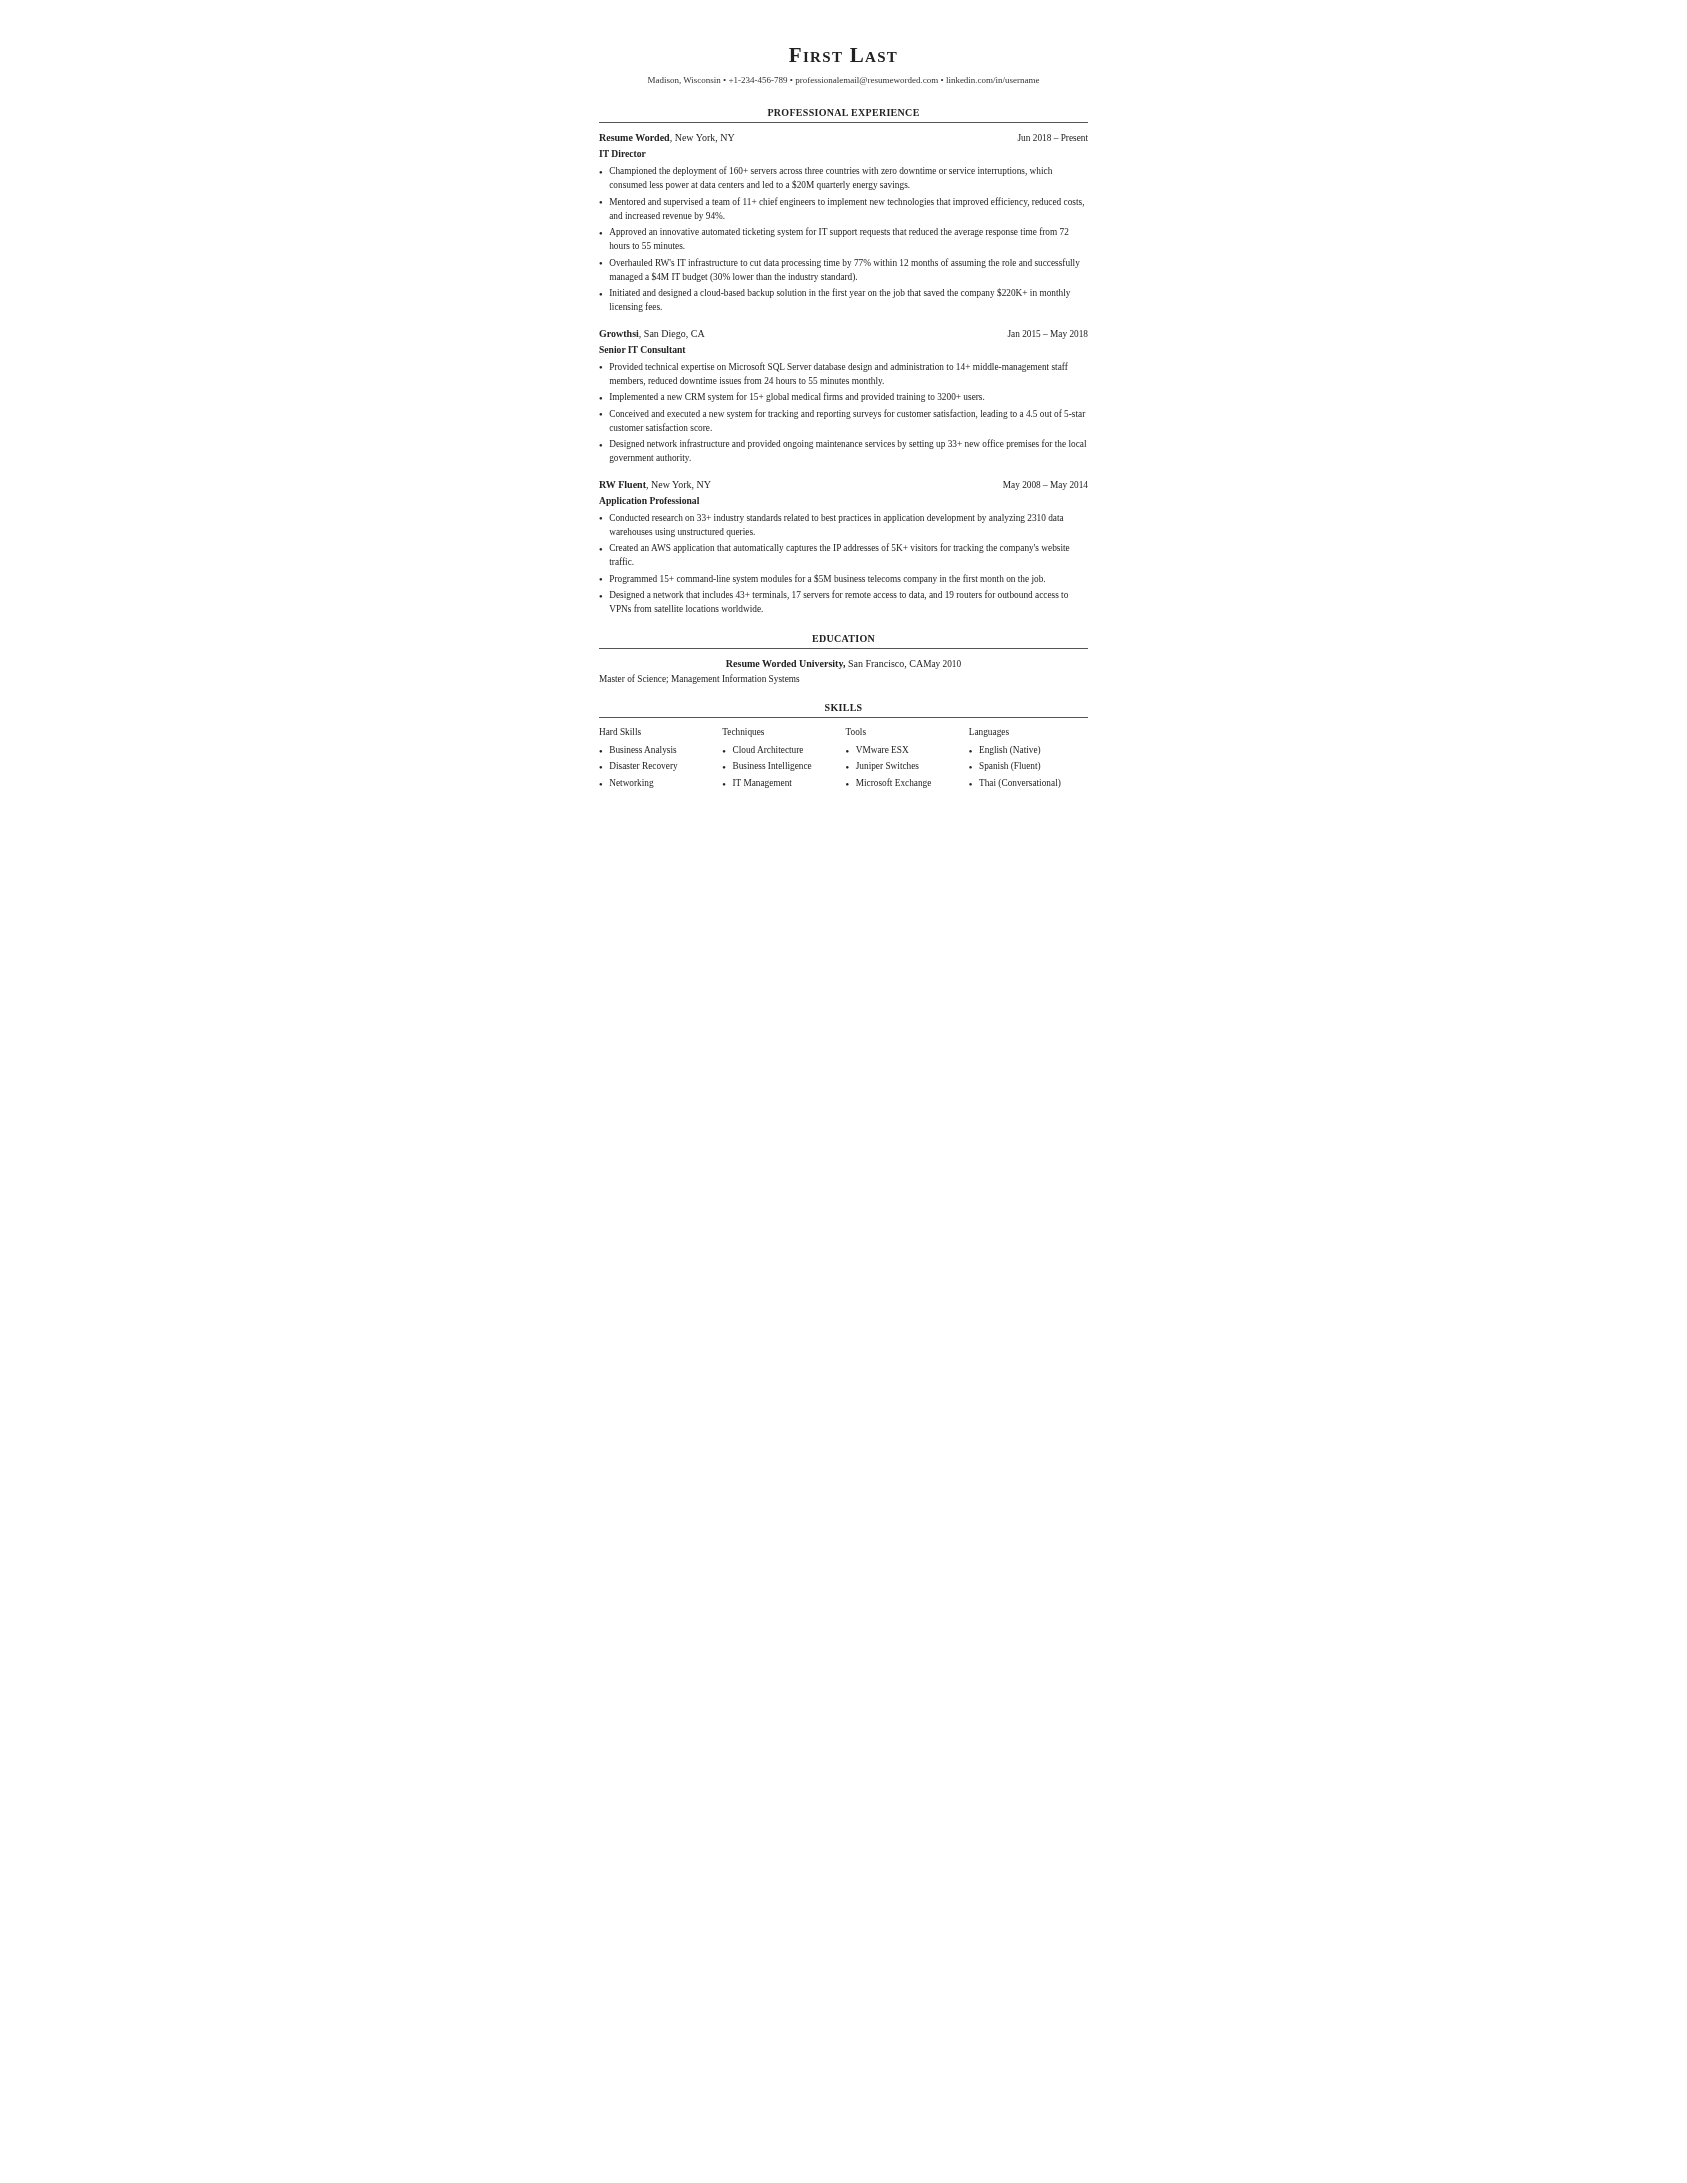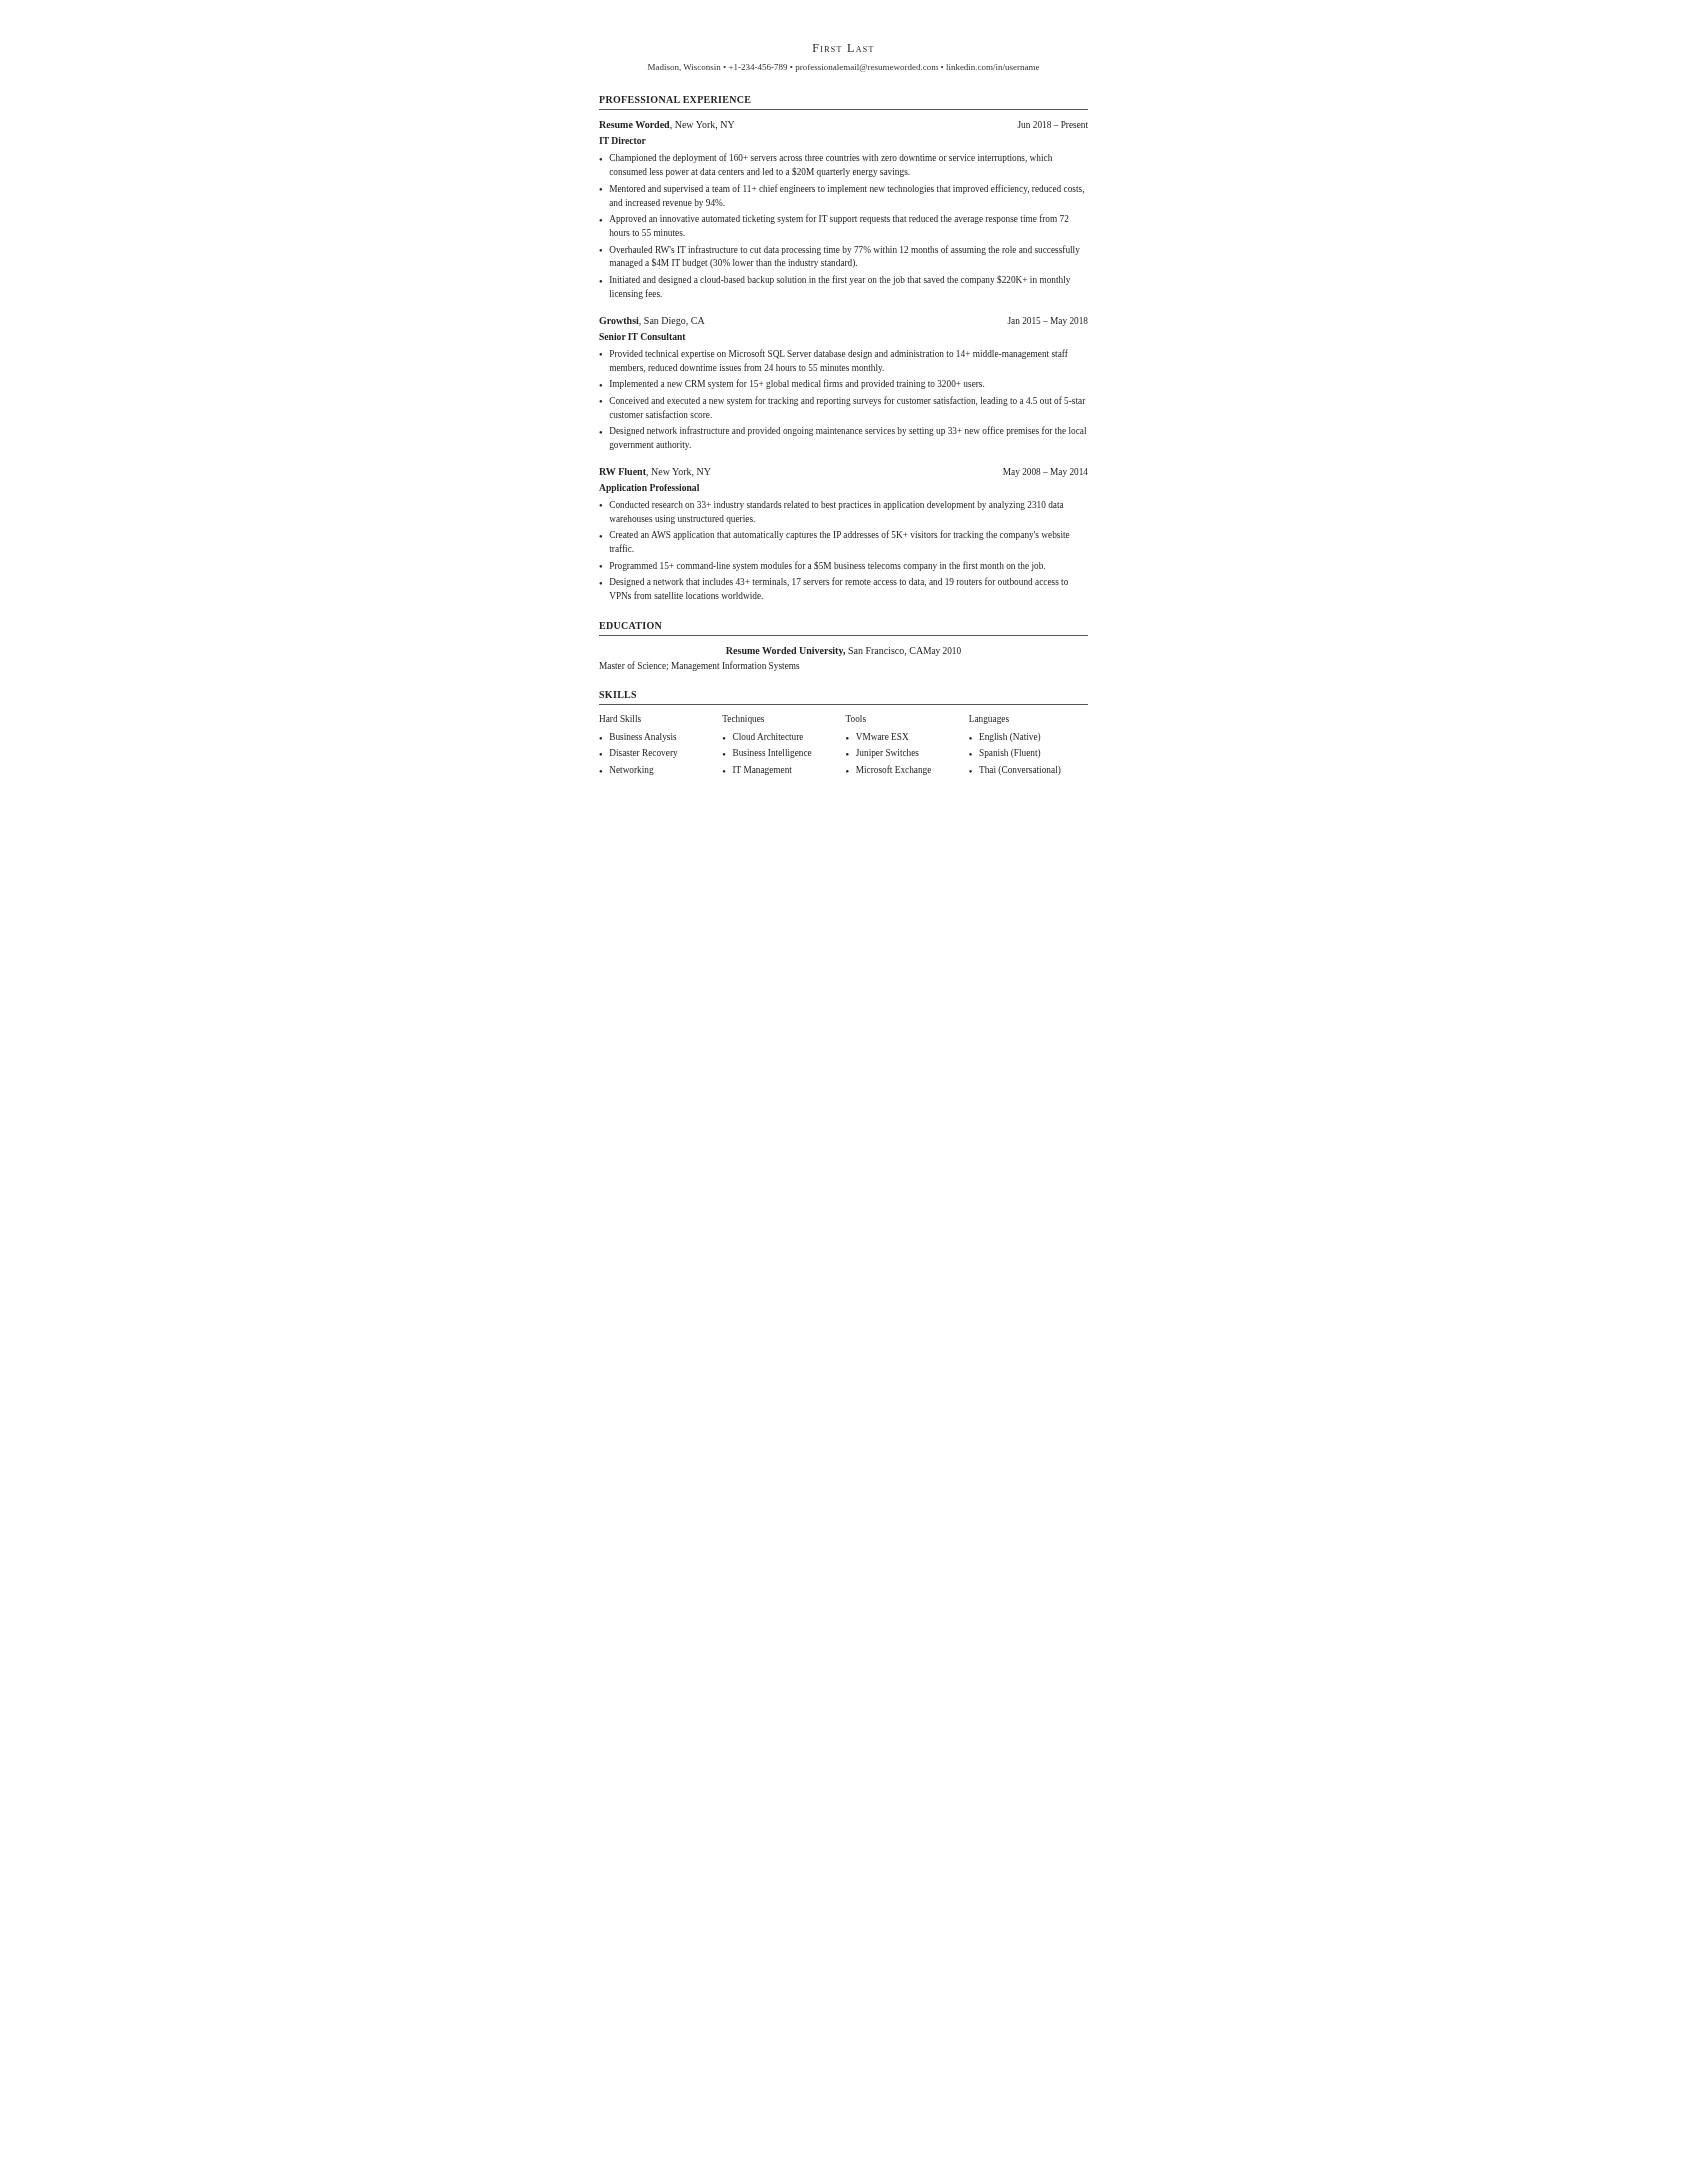--- a/index.html
+++ b/index.html
@@ -18,22 +18,22 @@
       margin: 0 auto;
       line-height: 1.45;
     }
 
     .header {
       text-align: center;
       margin-bottom: 18.5px;
     }
 
     .header-name {
-      font-size: 12px;
-      font-weight: normal;
+      font-size: 21px;
+      font-weight: bold;
       letter-spacing: 1.3px;
       font-variant: small-caps;
       margin-bottom: 4px;
     }
 
     .header-contact {
       font-size: 9px;
       color: #333;
     }
 
@@ -42,20 +42,21 @@
     }
 
     .section-title {
       font-size: 10px;
       font-weight: bold;
       text-transform: uppercase;
       letter-spacing: 0.3px;
       border-bottom: 1px solid #555;
       padding-bottom: 2px;
       margin-bottom: 8px;
+      text-align: center;
     }
 
     .job-header {
       display: flex;
       justify-content: space-between;
       align-items: baseline;
       margin-bottom: 1.3px;
     }
 
     .job-company {

